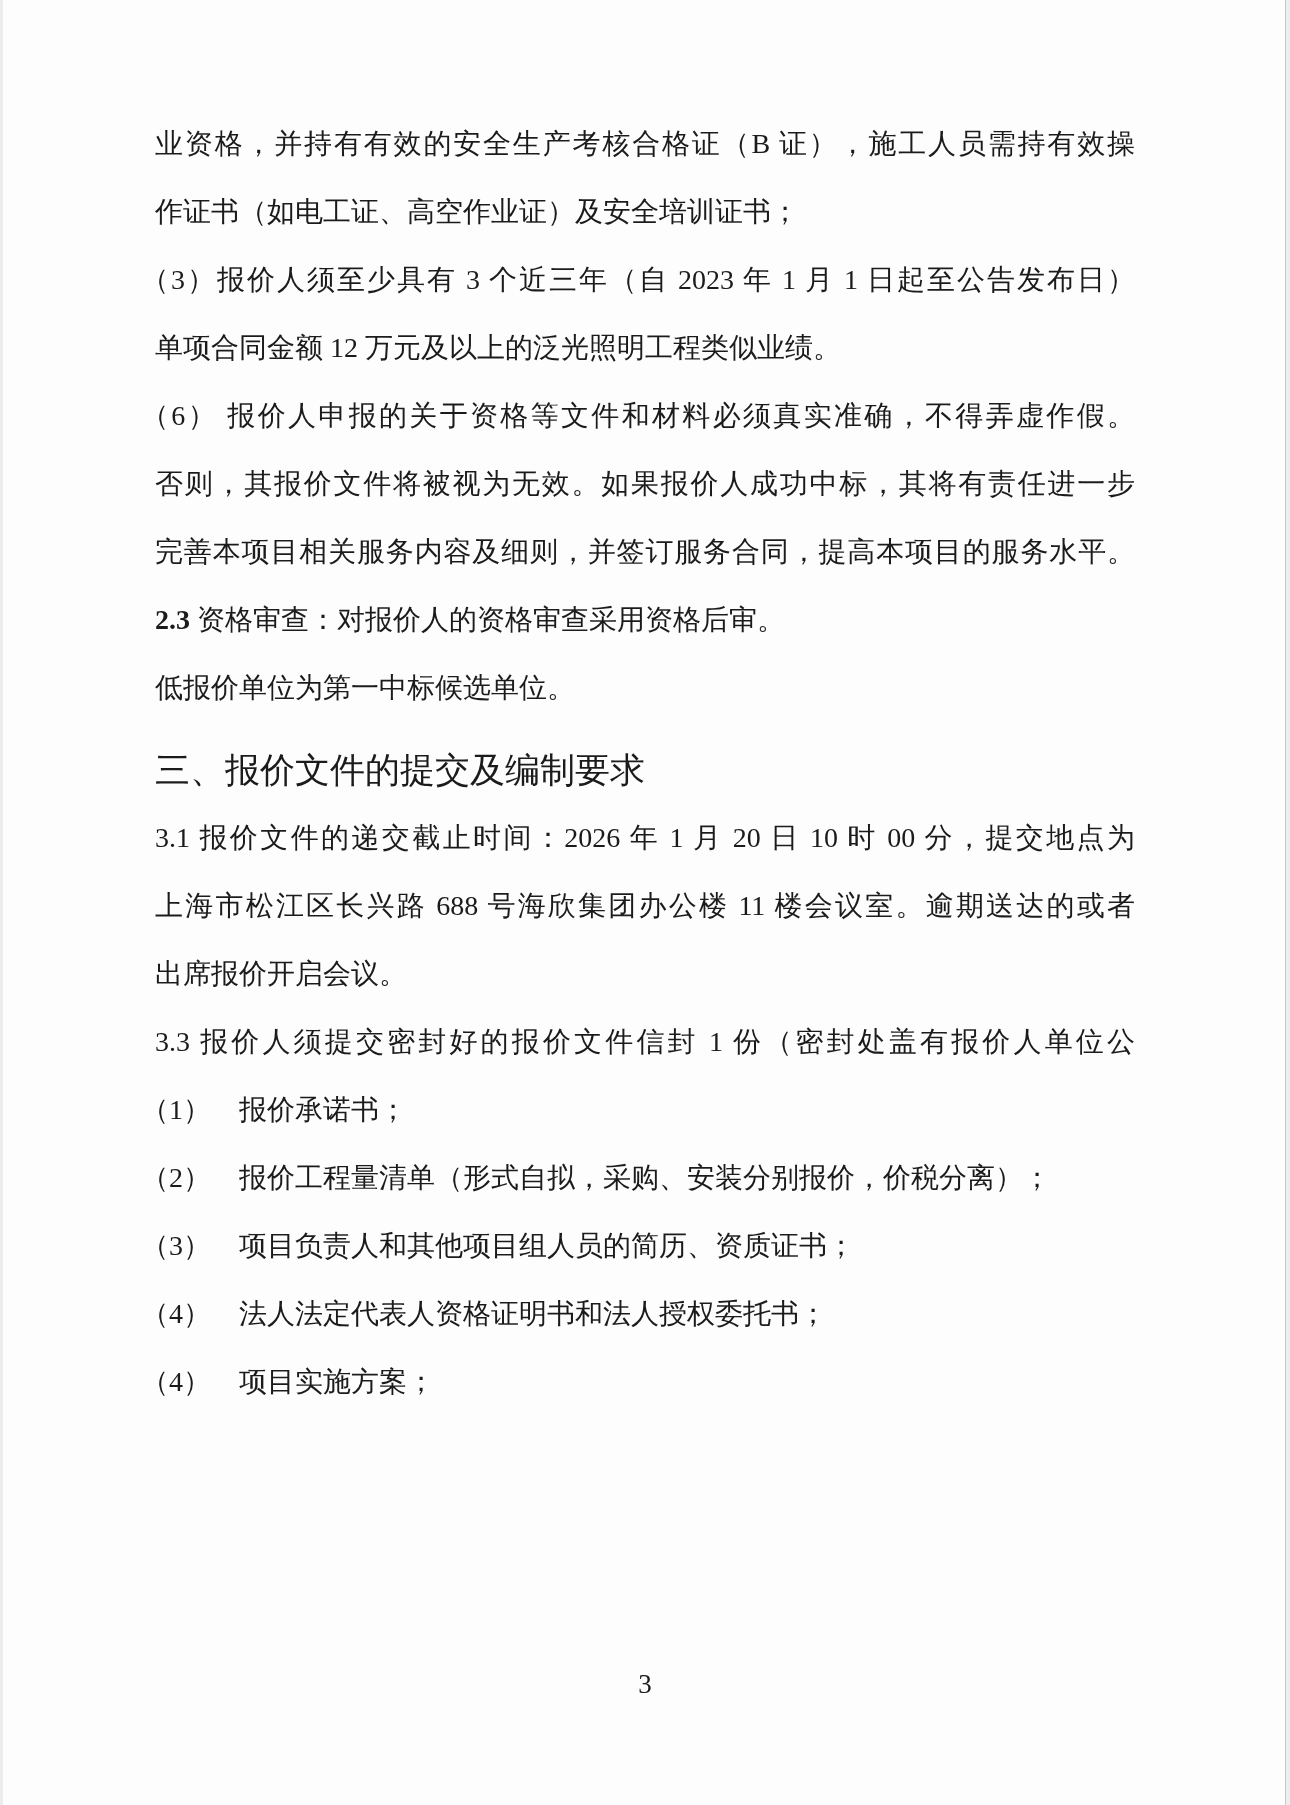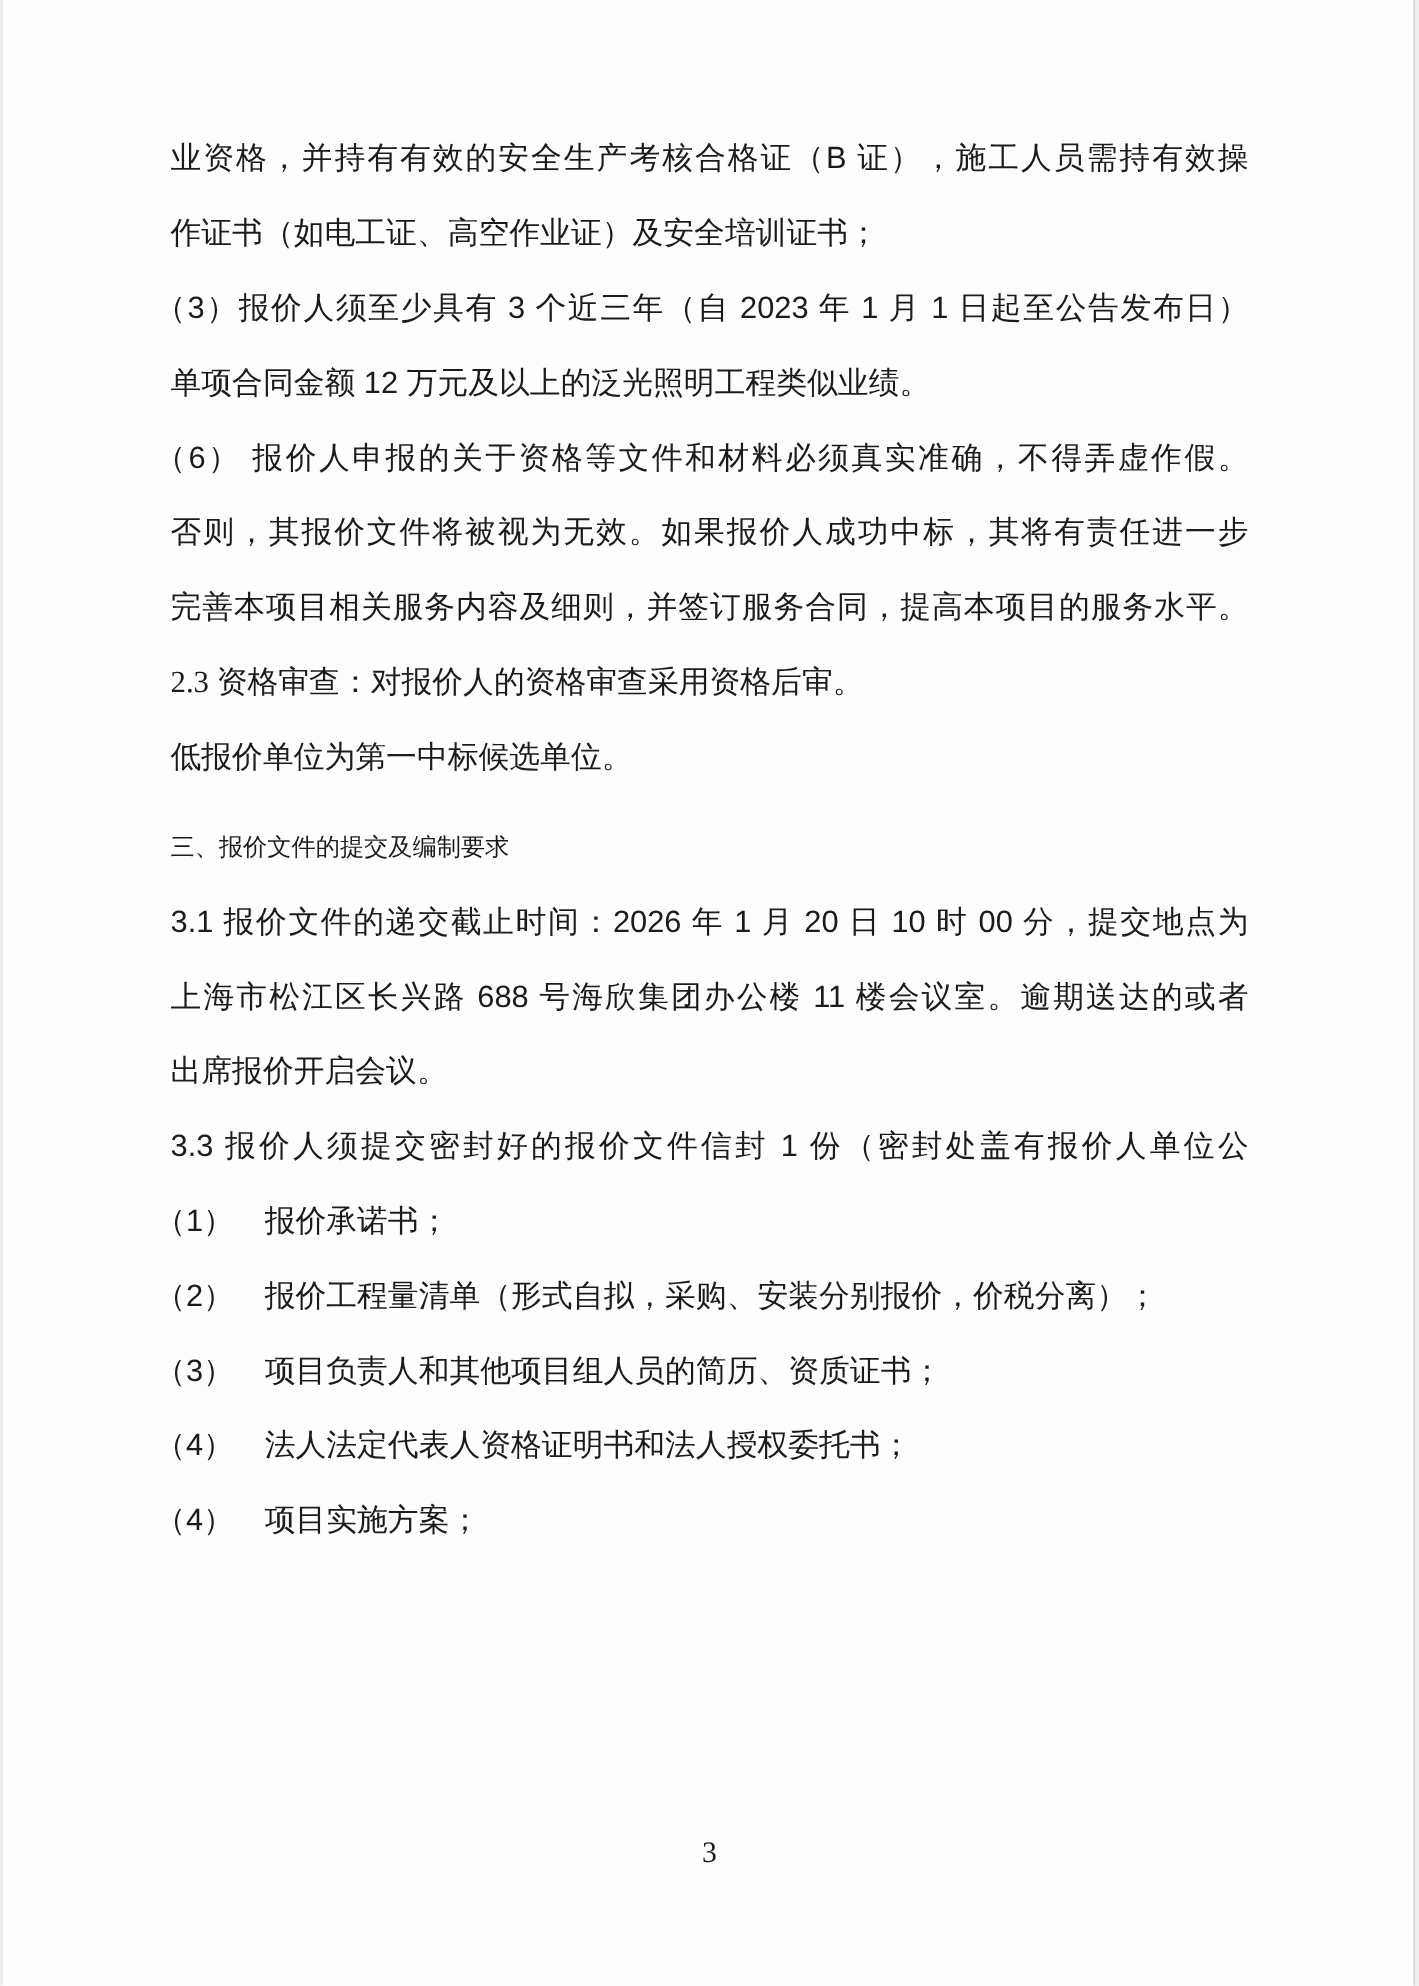--- a/index.html
+++ b/index.html
@@ -50,29 +50,29 @@
   }
   .line.full {
     text-align: justify;
     text-align-last: justify;
   }
   .line.hang {
     margin-left: -14px;
   }
   .line.heading {
     margin-top: 14px;
-    font-size: 22px;
+    font-size: 35px;
   }
   .seg-normal {
-    font-family: Liberation Sans, sans-serif;
+    font-family: Liberation Serif, serif;
     font-weight: 400;
   }
   .seg-serif-bold {
     font-family: "Liberation Serif", "DejaVu Serif", serif;
-    font-weight: 400;
+    font-weight: 700;
   }
   .seg-hei-bold {
     font-family: "Liberation Sans", "DejaVu Sans", sans-serif;
     font-weight: 400;
   }
   .page-number {
     position: absolute;
     left: 152px;
     width: 980px;
     top: 1666px;

